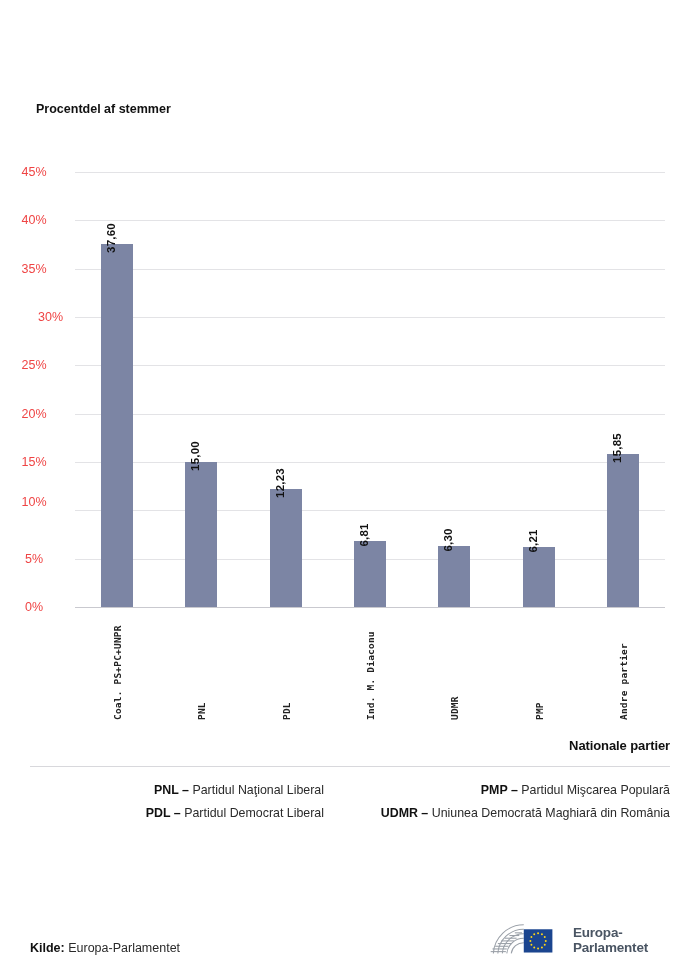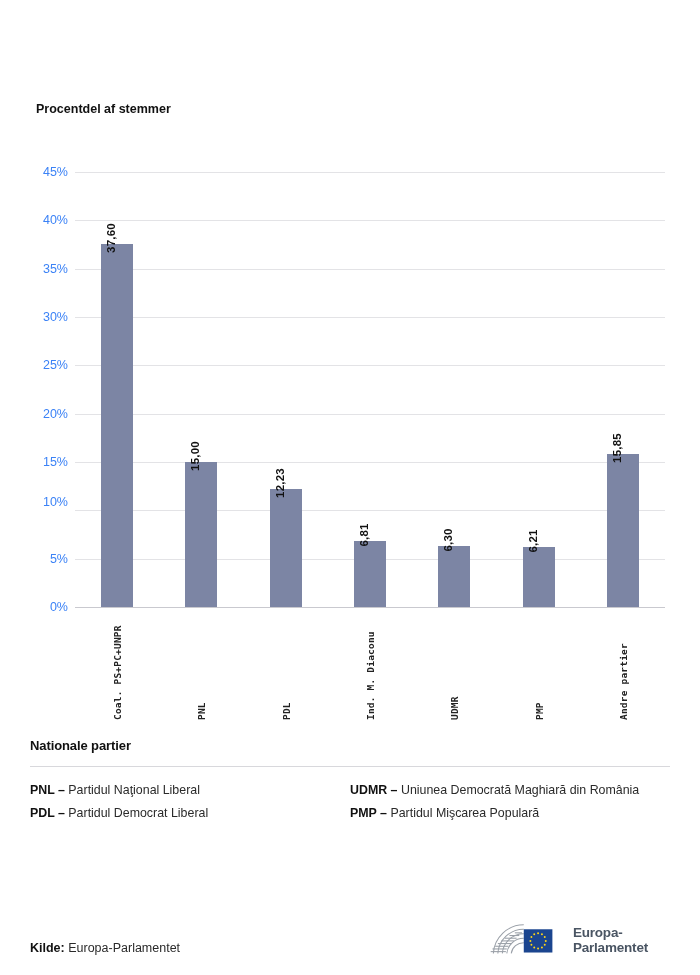--- a/index.html
+++ b/index.html
@@ -87,23 +87,23 @@
     position: absolute;
     left: 0;
     top: 172px;
     width: 68px;
     height: 435px;
   }
   .ylabel {
     position: absolute;
     right: 0;
     width: 68px;
-    text-align: right;
+    text-align: center;
     font-size: 12.5px;
-    color: #3b82f6;
+    color: #ef4444;
     transform: translateY(-50%);
     line-height: 1;
   }
 
   .bars {
     position: absolute;
     left: 75px;
     top: 172px;
     width: 590px;
     height: 435px;
@@ -158,20 +158,21 @@
     transform: rotate(-90deg) translateY(50%);
     letter-spacing: 0.2px;
   }
 
   
   .legend {
     position: absolute;
     left: 30px;
     top: 738px;
     width: 640px;
+    text-align: right;
   }
   .legend-title {
     font-size: 13px;
     font-weight: bold;
     color: #111111;
     letter-spacing: -0.1px;
   }
   .legend-divider {
     margin-top: 13px;
     width: 640px;
@@ -319,22 +320,22 @@
 
   <div class="legend">
     <div class="legend-title">Nationale partier</div>
     <div class="legend-divider"></div>
     <div class="legend-cols">
       <div class="legend-col" id="legend-col-0">
           <div class="legend-entry"><span class="abbr">PNL –</span> <span>Partidul Naţional Liberal</span></div>
           <div class="legend-entry"><span class="abbr">PDL –</span> <span>Partidul Democrat Liberal</span></div>
         </div>
       <div class="legend-col right" id="legend-col-1">
+          <div class="legend-entry"><span class="abbr">PMP –</span> <span>Partidul Mişcarea Populară</span></div>
           <div class="legend-entry"><span class="abbr">UDMR –</span> <span>Uniunea Democrată Maghiară din România</span></div>
-          <div class="legend-entry"><span class="abbr">PMP –</span> <span>Partidul Mişcarea Populară</span></div>
         </div>
     </div>
   </div>
 
   <div class="footer-source">
     <span class="src-label">Kilde:</span>
     <span>Europa-Parlamentet</span>
   </div>
 
   <div class="ep-logo">

